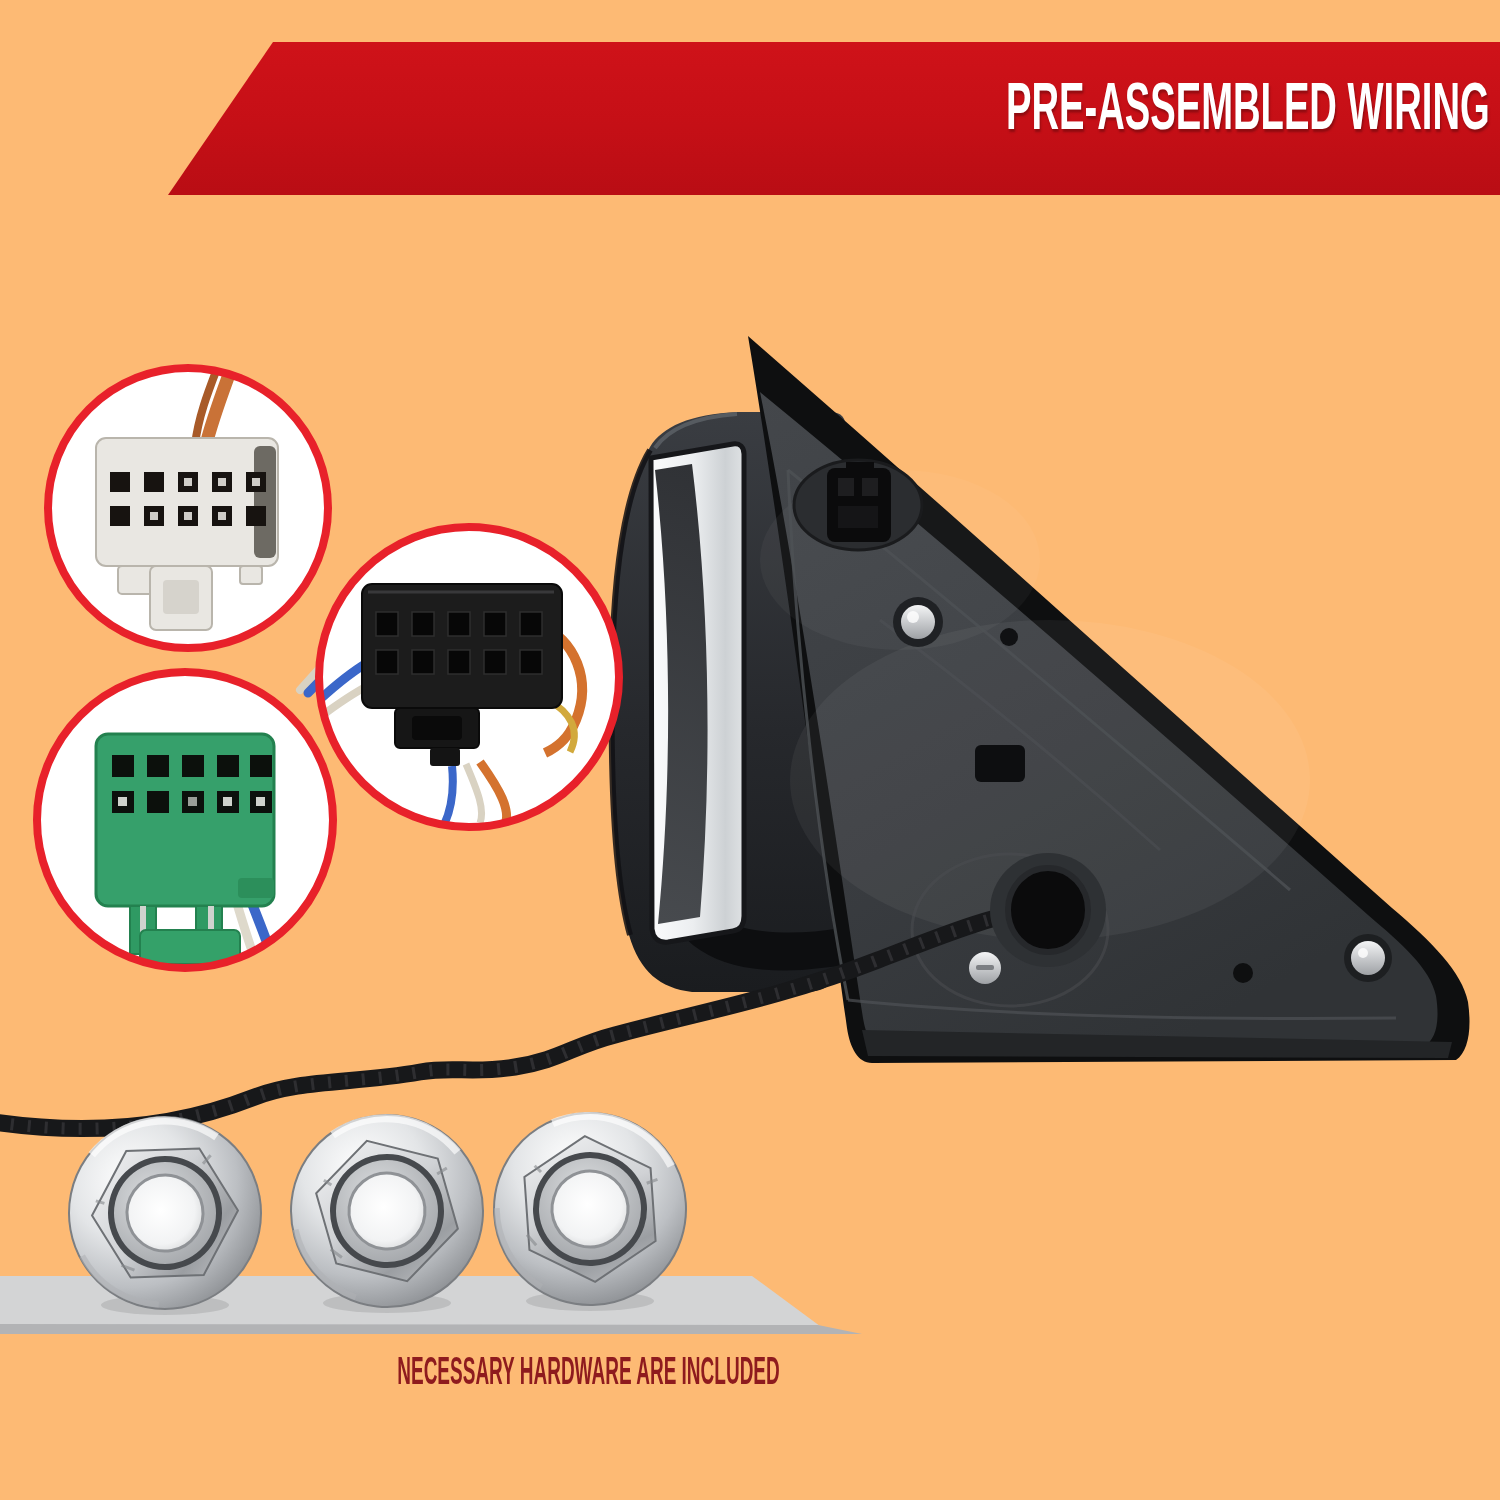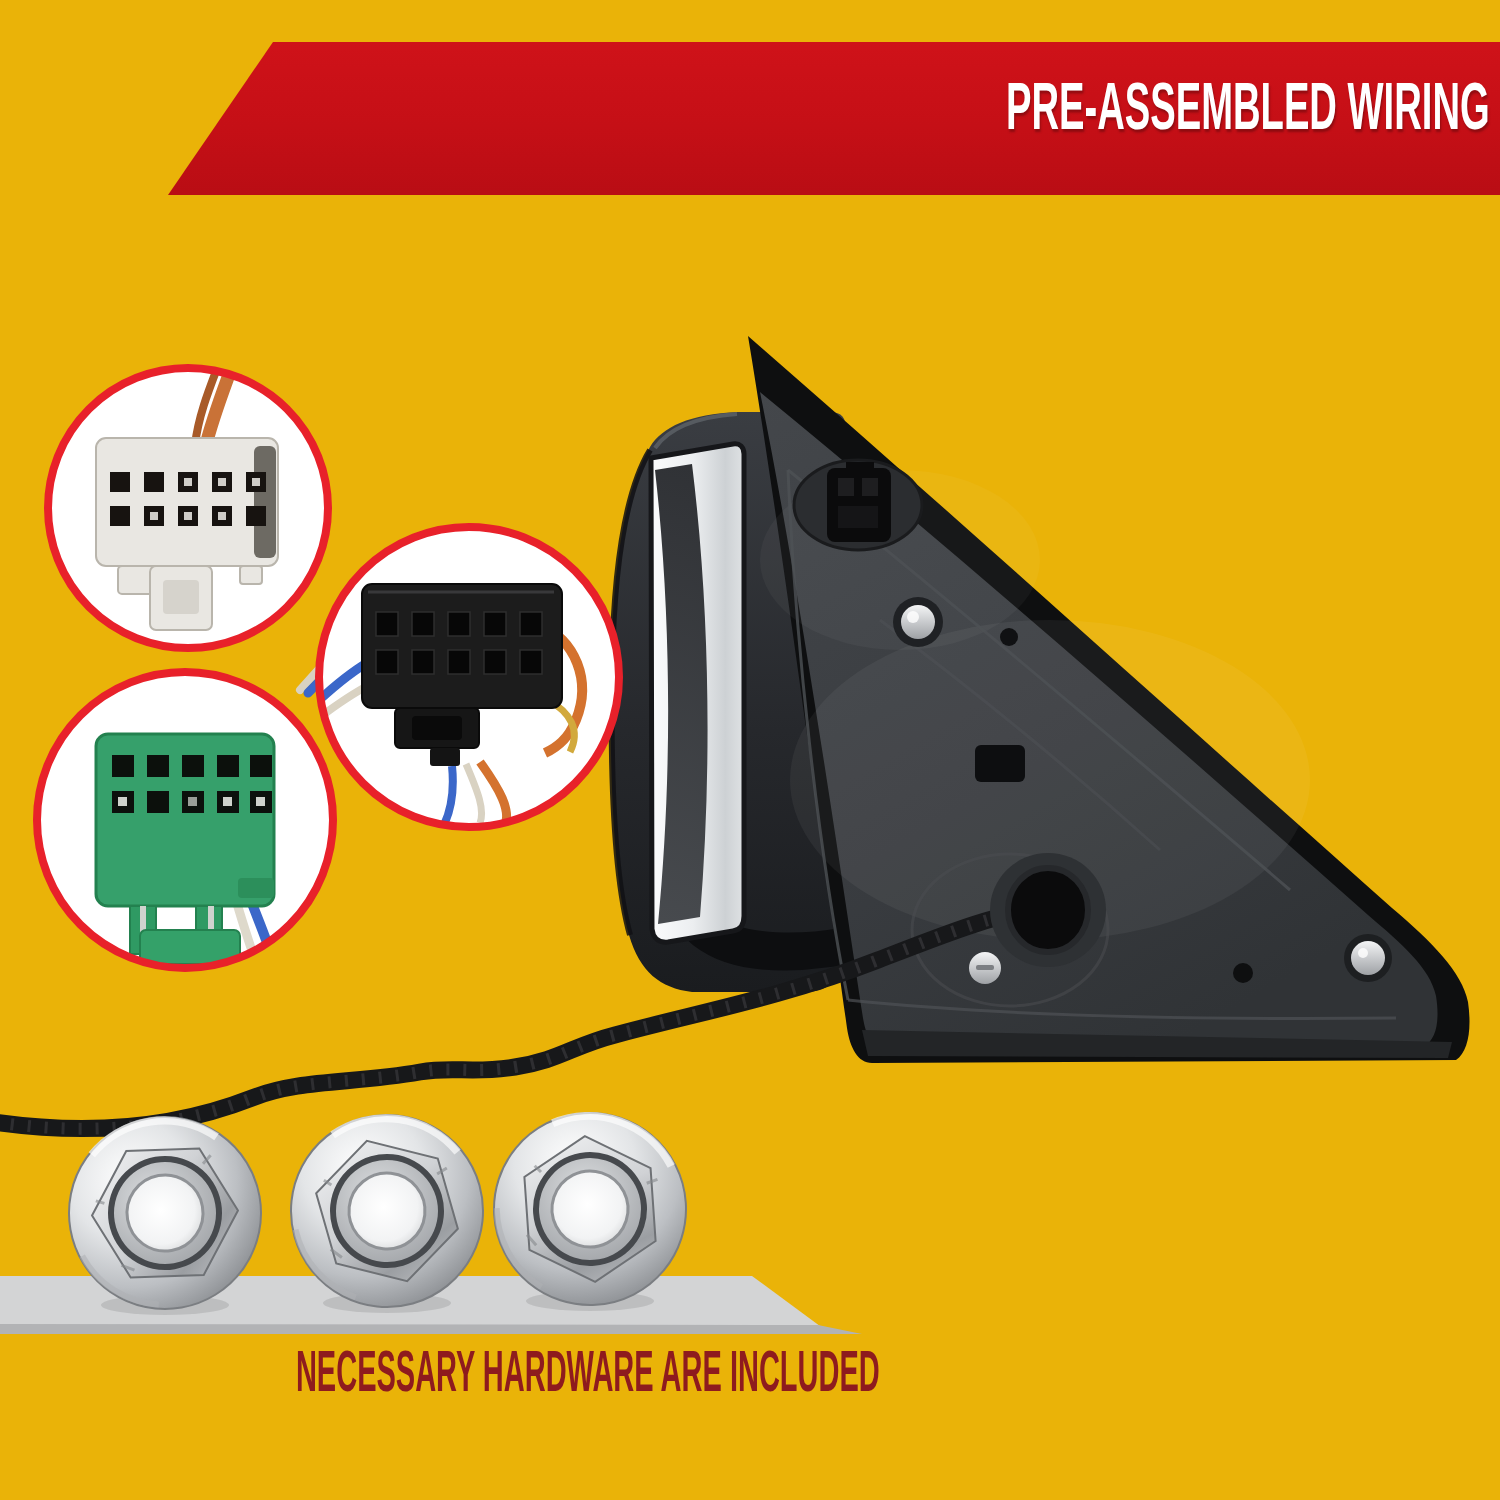--- a/index.html
+++ b/index.html
@@ -1,17 +1,17 @@
 <!DOCTYPE html>
 <html><head>
 <meta charset="utf-8">
 <style>
   html,body{margin:0;padding:0;background:#ffffff;}
   .canvas{
-    position:relative;width:1500px;height:1500px;background:#eab308;
+    position:relative;width:1500px;height:1500px;background:#fdba74;
     overflow:hidden;font-family:"Liberation Sans",sans-serif;
   }
   #scene{position:absolute;left:0;top:0;width:1500px;height:1500px;}
 
   
   .banner-red{
     position:absolute;left:0;top:42px;width:1500px;height:153px;
     background:linear-gradient(180deg,#cf1219 0%,#c50f16 55%,#b90d14 100%);
     -webkit-clip-path:polygon(273px 0,1500px 0,1500px 153px,168px 153px);
     clip-path:polygon(273px 0,1500px 0,1500px 153px,168px 153px);
@@ -46,21 +46,21 @@
   .banner-sub{
     color:#fff;font-weight:bold;font-size:49px;white-space:nowrap;
     transform:scaleX(.68);transform-origin:100% 50%;
     text-shadow:1px 2px 2px rgba(0,0,0,.35);
   }
 
   
   .hardware-note{
     position:absolute;left:0;top:1338px;width:1176px;height:66px;
     line-height:66px;text-align:center;z-index:3;
-    color:#8e1b1e;font-weight:bold;font-size:58px;white-space:nowrap;
+    color:#8e1b1e;font-weight:bold;font-size:38px;white-space:nowrap;
   }
   .hardware-note span{
     display:inline-block;transform:scaleX(.50);transform-origin:50% 50%;
   }
 </style>
 </head>
 <body>
 
 <div class="canvas">
 

